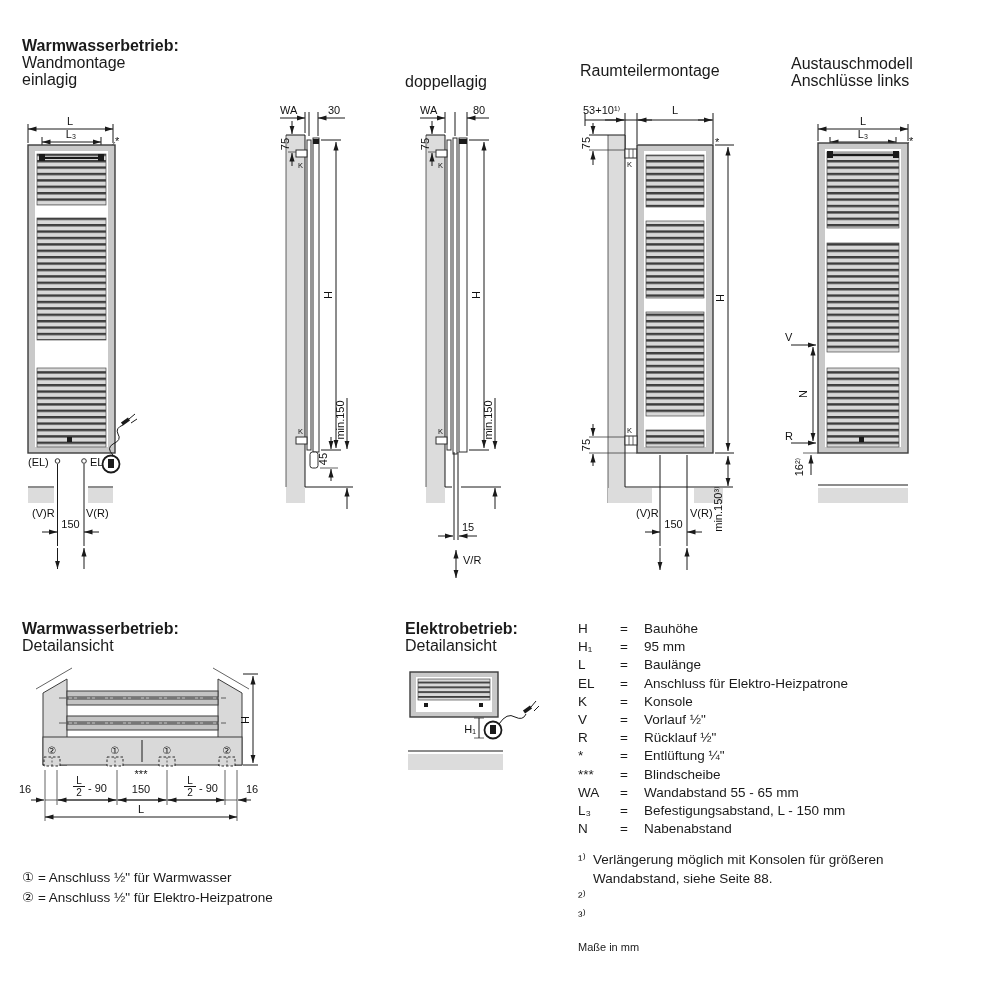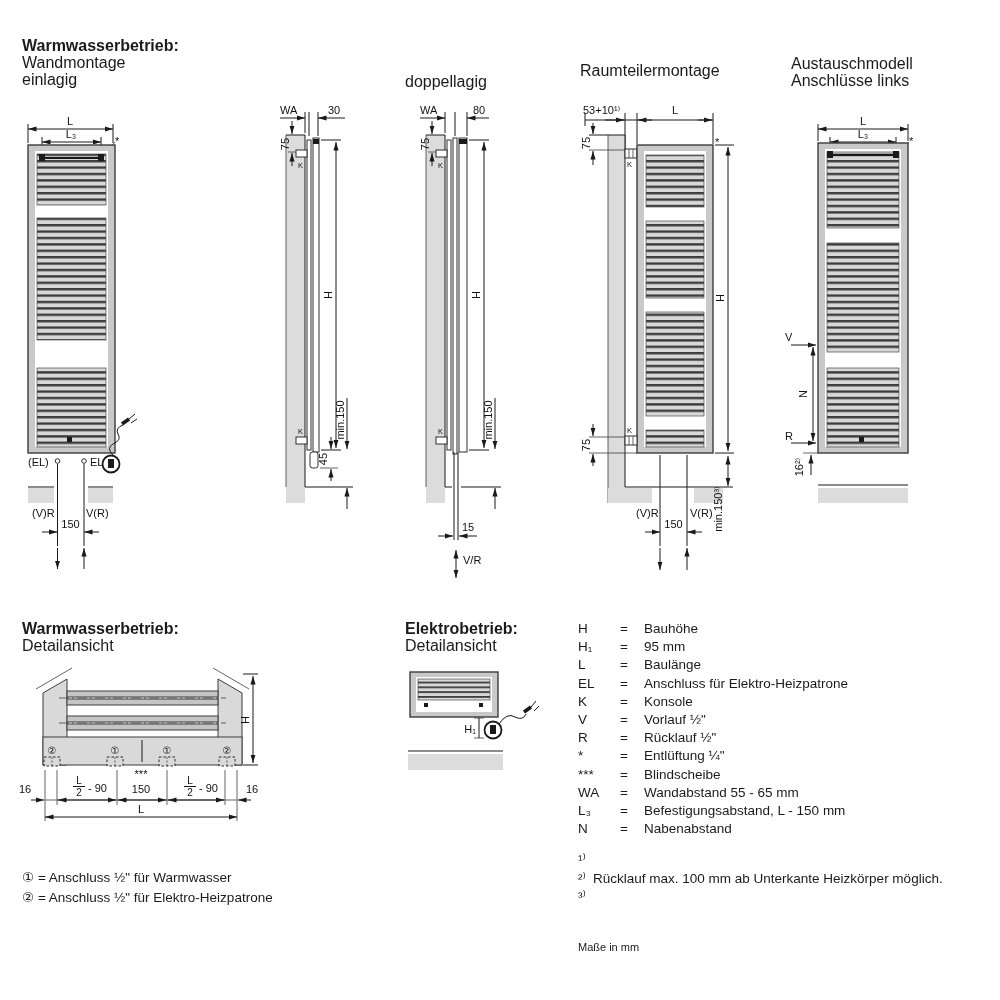--- a/index.html
+++ b/index.html
@@ -436,24 +436,24 @@
   <div class="lrow">
       <span class="lsym">N</span>
       <span class="leq">=</span>
       <span class="ltxt">Nabenabstand</span>
     </div>
 </div>
 
 <div class="abs fns">
   <div class="fn">
     <span class="fnmark">¹⁾</span>
+    <span><span>Verlängerung möglich mit Konsolen für größeren</span><br><span>Wandabstand, siehe Seite 88.</span></span>
   </div>
   <div class="fn">
     <span class="fnmark">²⁾</span>
-    <span>Rücklauf max. 100 mm ab Unterkante Heizkörper möglich.</span>
   </div>
   <div class="fn">
     <span class="fnmark">³⁾</span>
   </div>
 </div>
 
 <div class="abs units">Maße in mm</div>
 
 <div class="abs cnotes">
   <div><span>①</span> <span>= Anschluss ½" für Warmwasser</span></div>

